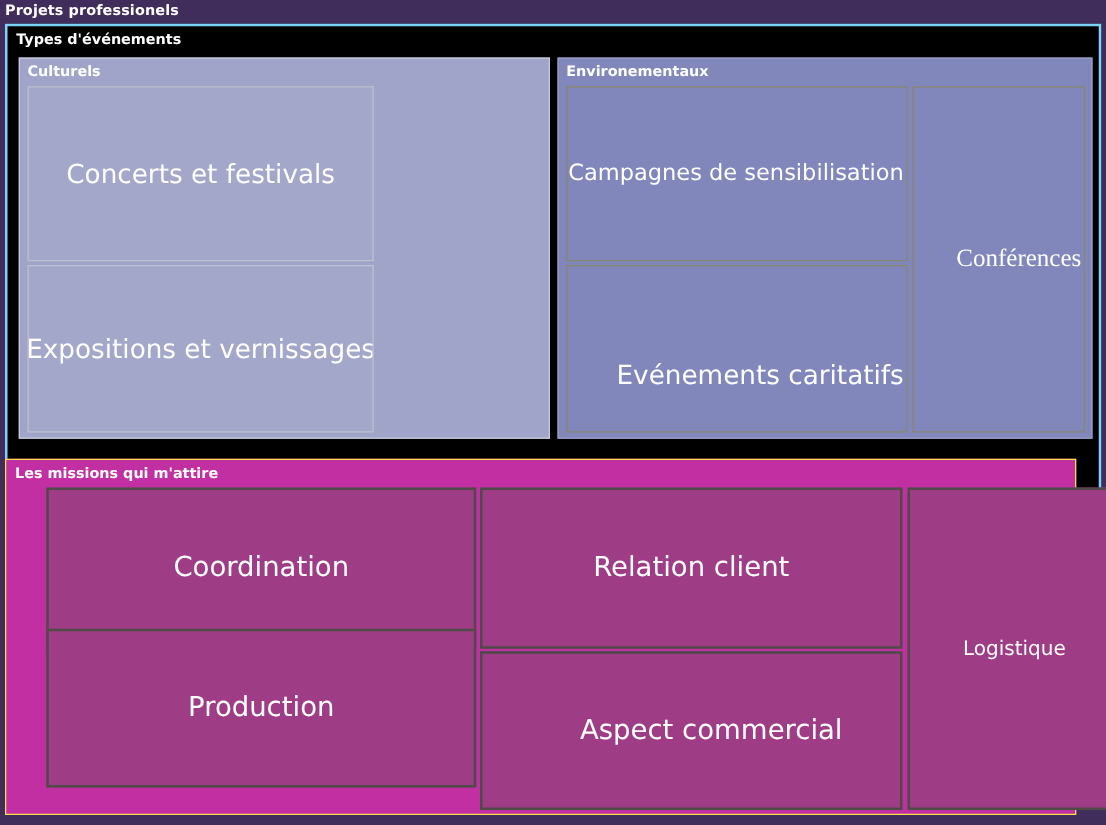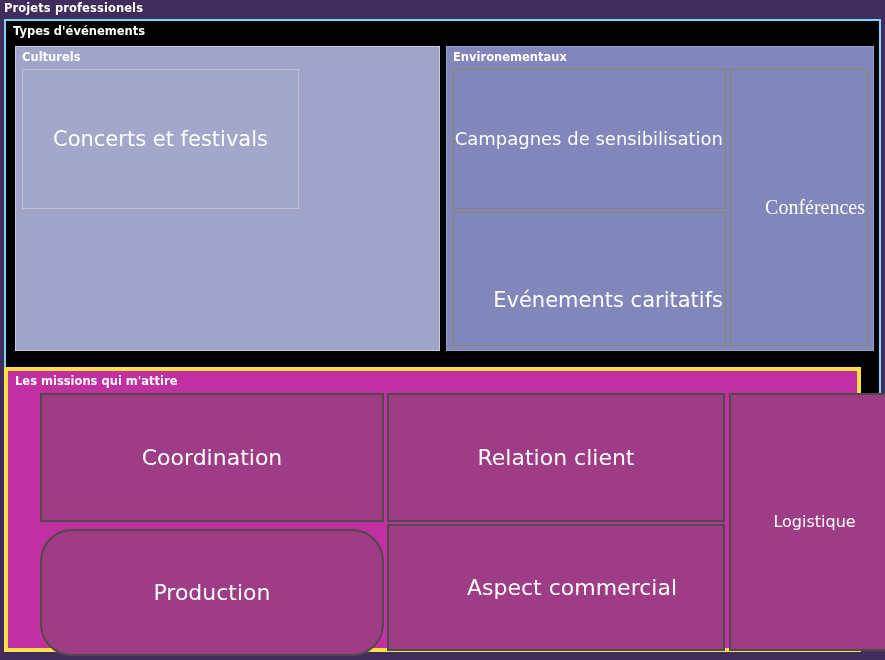--- a/index.html
+++ b/index.html
@@ -57,21 +57,21 @@
     white-space: nowrap;
   }
 
   
   .grp-missions {
     left: 4px;
     top: 367px;
     width: 857px;
     height: 285px;
     background: #c22fa2;
-    border: 4px solid #fde047;
+    border: 1px solid #fde047;
   }
   .grp-missions-title {
     position: absolute;
     left: 7px;
     top: 3px;
     font-size: 11.5px;
     font-weight: bold;
     color: #ffffff;
     white-space: nowrap;
   }
@@ -151,20 +151,23 @@
     <div class="grp-events-title">Types d'événements</div>
 
     <div class="box sub-culturels">
 
       <div class="sub-title">Culturels</div>
 
       <div class="leaf leaf-cult" style="left:6px; top:22px; width:277px; height:140px;">
         <span class="leaf-label" style="font-size:21px;">Concerts et festivals</span>
       </div>
 
+      <div class="leaf leaf-cult" style="left:6px; top:165px; width:277px; height:134px;">
+        <span class="leaf-label" style="font-size:21px;">Expositions et vernissages</span>
+      </div>
 
     </div>
 
     <div class="box sub-environ">
 
       <div class="sub-title">Environementaux</div>
 
       <div class="leaf leaf-env" style="left:6px; top:22px; width:273px; height:140px;">
         <span class="leaf-label" style="font-size:18px;">Campagnes de sensibilisation</span>
       </div>
@@ -180,21 +183,21 @@
   </div>
 
   <div class="box grp-missions">
 
     <div class="grp-missions-title">Les missions qui m'attire</div>
 
     <div class="leaf leaf-mis" style="left:8px; top:22px; width:344px; height:129px;">
       <span class="leaf-label" style="font-size:22px;">Coordination</span>
     </div>
 
-    <div class="leaf leaf-mis" style="left:8px; top:158px; width:344px; height:127px;border-radius:32px;">
+    <div class="leaf leaf-mis" style="left:8px; top:135px; width:344px; height:127px;">
       <span class="leaf-label" style="font-size:22px;">Production</span>
     </div>
 
     <div class="leaf leaf-mis" style="left:355px; top:22px; width:338px; height:129px;justify-content:center;">
       <span class="leaf-label" style="font-size:22px;">Relation client</span>
     </div>
 
     <div class="leaf leaf-mis" style="left:355px; top:153px; width:338px; height:127px;padding-left:32px;">
       <span class="leaf-label" style="font-size:22px;">Aspect commercial</span>
     </div>

